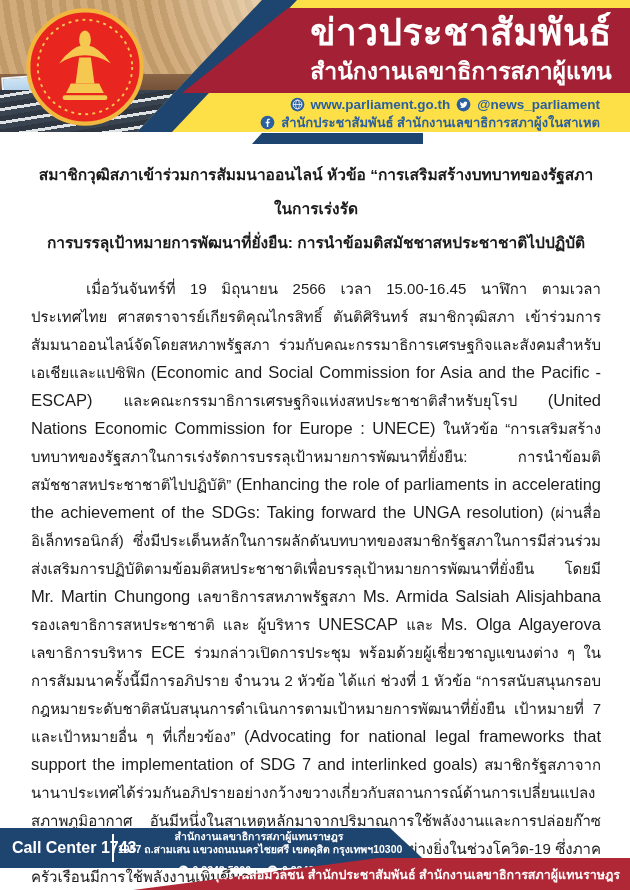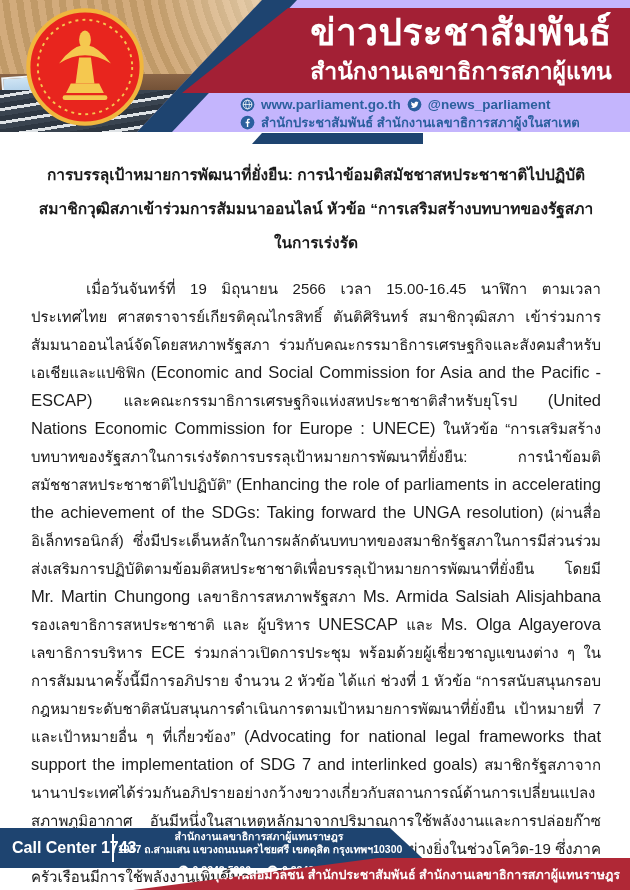--- a/index.html
+++ b/index.html
@@ -1,21 +1,21 @@
 <!DOCTYPE html>
 <html><head>
 <meta charset="utf-8">
 <style>
   * { margin:0; padding:0; box-sizing:border-box; }
   html,body { background:#ffffff; }
   body { font-family:"Liberation Sans", sans-serif; }
   .page { position:relative; width:630px; height:890px; background:#fff; overflow:hidden; margin:0 auto; }
 
   
-  .header { position:absolute; top:0; left:0; width:630px; height:132px; background:#c4b5fd; }
+  .header { position:absolute; top:0; left:0; width:630px; height:132px; background:#fde047; }
 
   
   .photo { position:absolute; inset:0; clip-path:polygon(0 0, 262px 0, 137px 132px, 0 132px); background:#b98f62; }
   .photo .dome { position:absolute; top:0; left:0; width:100%; height:78px;
      background:
        radial-gradient(circle at 62% -55%, rgba(255,245,225,.55) 0 30%, rgba(0,0,0,0) 60%),
        repeating-radial-gradient(circle at 60% -40px, #d2ab7c 0 7px, #c09a68 7px 14px);
   }
   .photo .wall { position:absolute; top:74px; left:0; width:100%; height:20px;
      background:linear-gradient(#8a6547,#6e4d33); }
@@ -33,21 +33,21 @@
   
   .red-banner { position:absolute; inset:0; background:#a32035;
      clip-path:polygon(288px 8px, 630px 8px, 630px 93px, 182px 93px); }
   .banner-text { position:absolute; top:11px; left:300px; right:8px; text-align:center; color:#fff; }
   .banner-title { font-size:37px; font-weight:bold; line-height:44px; letter-spacing:.5px; }
   .banner-sub { font-size:23px; font-weight:bold; line-height:32px; }
 
   
   .contact { position:absolute; top:95px; left:240px; right:30px; text-align:center;
      color:#2b5f9e; font-weight:bold; }
-  .contact-line { display:flex; justify-content:flex-start; align-items:center; gap:6px; height:18px; }
+  .contact-line { display:flex; justify-content:flex-end; align-items:center; gap:6px; height:18px; }
   .contact-line1 { font-size:13.5px; }
   .contact-line2 { font-size:13px; }
   .cicon { display:inline-flex; width:15px; height:15px; flex:0 0 15px; }
   .cicon svg { width:15px; height:15px; }
 
   
   .emblem { position:absolute; left:26px; top:8px; width:118px; height:118px; }
   .emblem svg { width:118px; height:118px; }
 
   
@@ -145,22 +145,22 @@
         </span>
         <span>สำนักประชาสัมพันธ์ สำนักงานเลขาธิการสภาผู้งในสาเหต</span>
       </div>
     </div>
   </div>
 
   <div class="navy-accent"></div>
 
   <div class="doc">
     <div class="doc-title">
+      <div>สมาชิกวุฒิสภาเข้าร่วมการสัมมนาออนไลน์ หัวข้อ “การเสริมสร้างบทบาทของรัฐสภาในการเร่งรัด</div>
       <div>การบรรลุเป้าหมายการพัฒนาที่ยั่งยืน: การนำข้อมติสมัชชาสหประชาชาติไปปฏิบัติ</div>
-      <div>สมาชิกวุฒิสภาเข้าร่วมการสัมมนาออนไลน์ หัวข้อ “การเสริมสร้างบทบาทของรัฐสภาในการเร่งรัด</div>
     </div>
     <p class="doc-paragraph"><span class="th">เมื่อวันจันทร์ที่ 19 มิถุนายน 2566 เวลา 15.00-16.45 นาฬิกา ตามเวลาประเทศไทย ศาสตราจารย์เกียรติคุณไกรสิทธิ์ ตันติศิรินทร์ สมาชิกวุฒิสภา เข้าร่วมการสัมมนาออนไลน์จัดโดยสหภาพรัฐสภา ร่วมกับคณะกรรมาธิการเศรษฐกิจและสังคมสำหรับเอเชียและแปซิฟิก </span><span class="en">(Economic and Social Commission for Asia and the Pacific - ESCAP) </span><span class="th">และคณะกรรมาธิการเศรษฐกิจแห่งสหประชาชาติสำหรับยุโรป </span><span class="en">(United Nations Economic Commission for Europe : UNECE) </span><span class="th">ในหัวข้อ “การเสริมสร้างบทบาทของรัฐสภาในการเร่งรัดการบรรลุเป้าหมายการพัฒนาที่ยั่งยืน: การนำข้อมติสมัชชาสหประชาชาติไปปฏิบัติ” </span><span class="en">(Enhancing the role of parliaments in accelerating the achievement of the SDGs: Taking forward the UNGA resolution) </span><span class="th">(ผ่านสื่ออิเล็กทรอนิกส์) ซึ่งมีประเด็นหลักในการผลักดันบทบาทของสมาชิกรัฐสภาในการมีส่วนร่วมส่งเสริมการปฏิบัติตามข้อมติสหประชาชาติเพื่อบรรลุเป้าหมายการพัฒนาที่ยั่งยืน โดยมี </span><span class="en">Mr. Martin Chungong </span><span class="th">เลขาธิการสหภาพรัฐสภา </span><span class="en">Ms. Armida Salsiah Alisjahbana </span><span class="th">รองเลขาธิการสหประชาชาติ และ ผู้บริหาร </span><span class="en">UNESCAP </span><span class="th">และ </span><span class="en">Ms. Olga Algayerova </span><span class="th">เลขาธิการบริหาร </span><span class="en">ECE </span><span class="th">ร่วมกล่าวเปิดการประชุม พร้อมด้วยผู้เชี่ยวชาญแขนงต่าง ๆ ในการสัมมนาครั้งนี้มีการอภิปราย จำนวน 2 หัวข้อ ได้แก่ ช่วงที่ 1 หัวข้อ “การสนับสนุนกรอบกฎหมายระดับชาติสนับสนุนการดำเนินการตามเป้าหมายการพัฒนาที่ยั่งยืน เป้าหมายที่ 7 และเป้าหมายอื่น ๆ ที่เกี่ยวข้อง” </span><span class="en">(Advocating for national legal frameworks that support the implementation of SDG 7 and interlinked goals) </span><span class="th">สมาชิกรัฐสภาจากนานาประเทศได้ร่วมกันอภิปรายอย่างกว้างขวางเกี่ยวกับสถานการณ์ด้านการเปลี่ยนแปลงสภาพภูมิอากาศ อันมีหนึ่งในสาเหตุหลักมาจากปริมาณการใช้พลังงานและการปล่อยก๊าซเรือนกระจกในทั่วทุกมุมโลกซึ่งเพิ่มขึ้นอย่างมากโดยเฉพาะอย่างยิ่งในช่วงโควิด-19 ซึ่งภาคครัวเรือนมีการใช้พลังงานเพิ่มขึ้นอย่างมีนัยสำคัญ ทั้งนี้ ที่ประชุมได้เล็งเห็นถึงความสำคัญของภาครัฐสภาในการกำหนดกรอบกฎหมายเพื่อส่งเสริมการเข้าถึงพลังงานอย่าง</span></p>
   </div>
 
   <div class="footer-navy">
     <div class="call-center">Call Center 1743</div>
     <div class="f-divider"></div>
     <div class="f-info">
       <div>สำนักงานเลขาธิการสภาผู้แทนราษฎร</div>
       <div>1957 ถ.สามเสน แขวงถนนนครไชยศรี เขตดุสิต กรุงเทพฯ10300</div>

